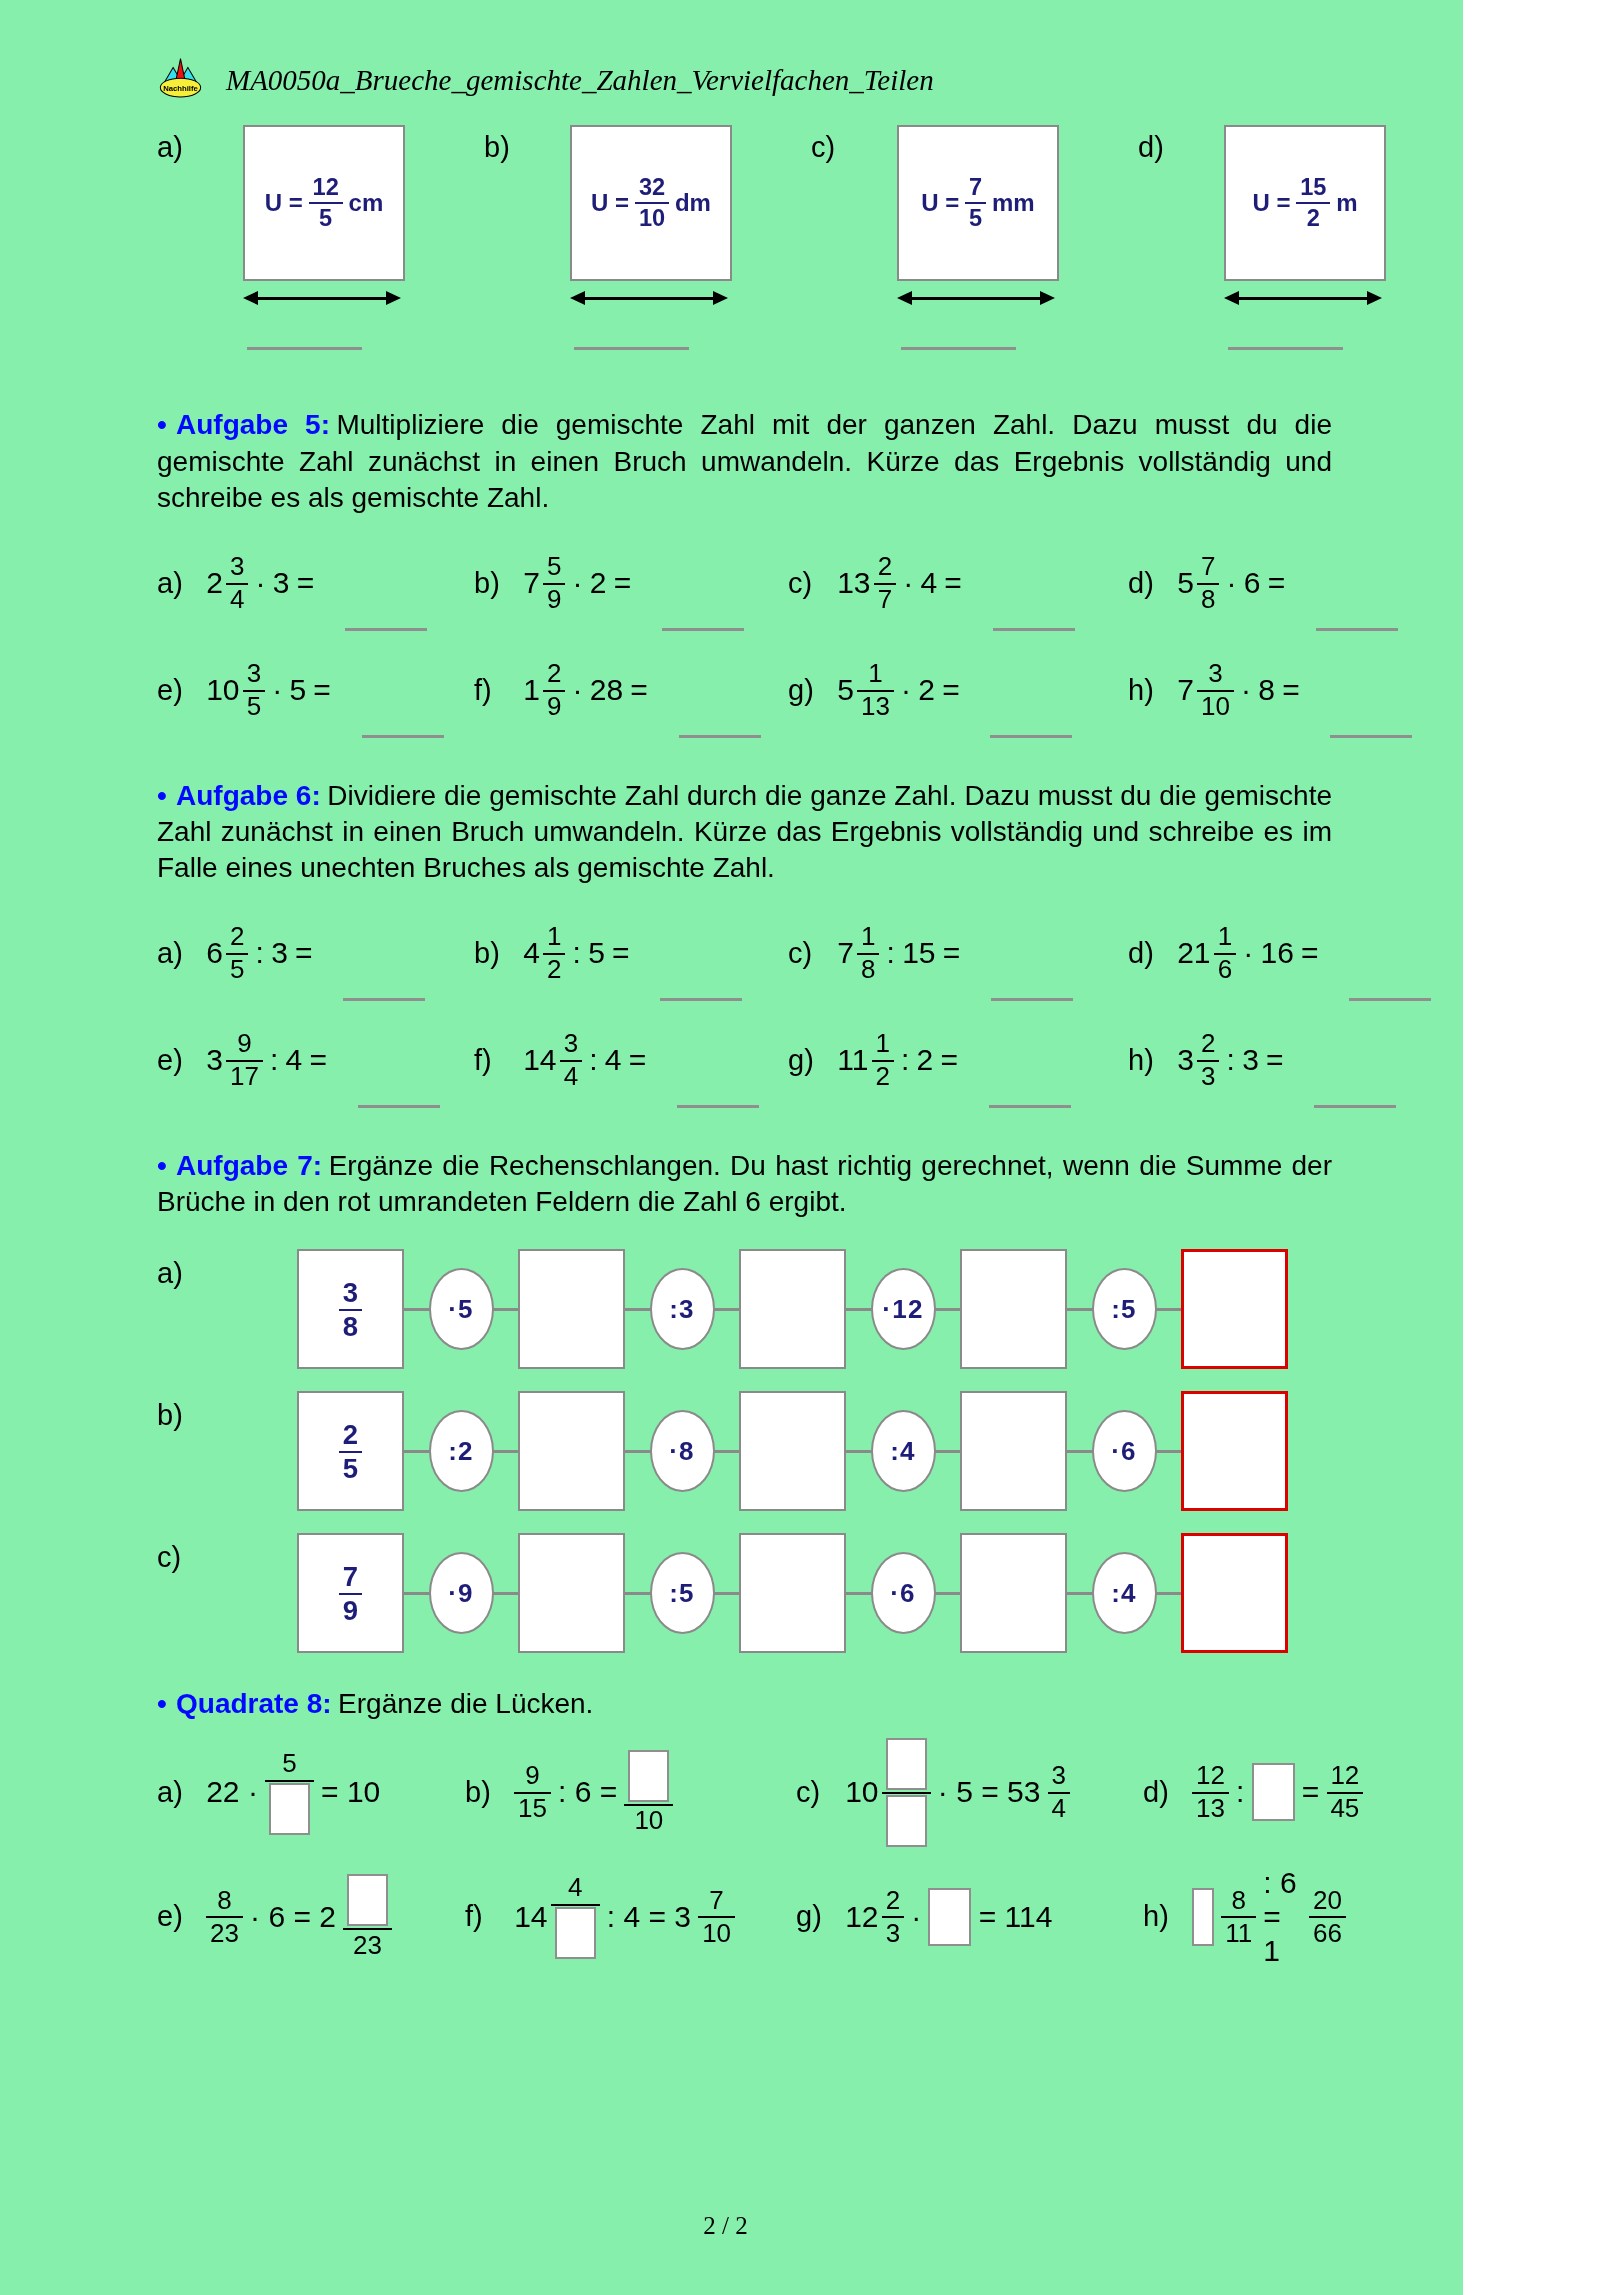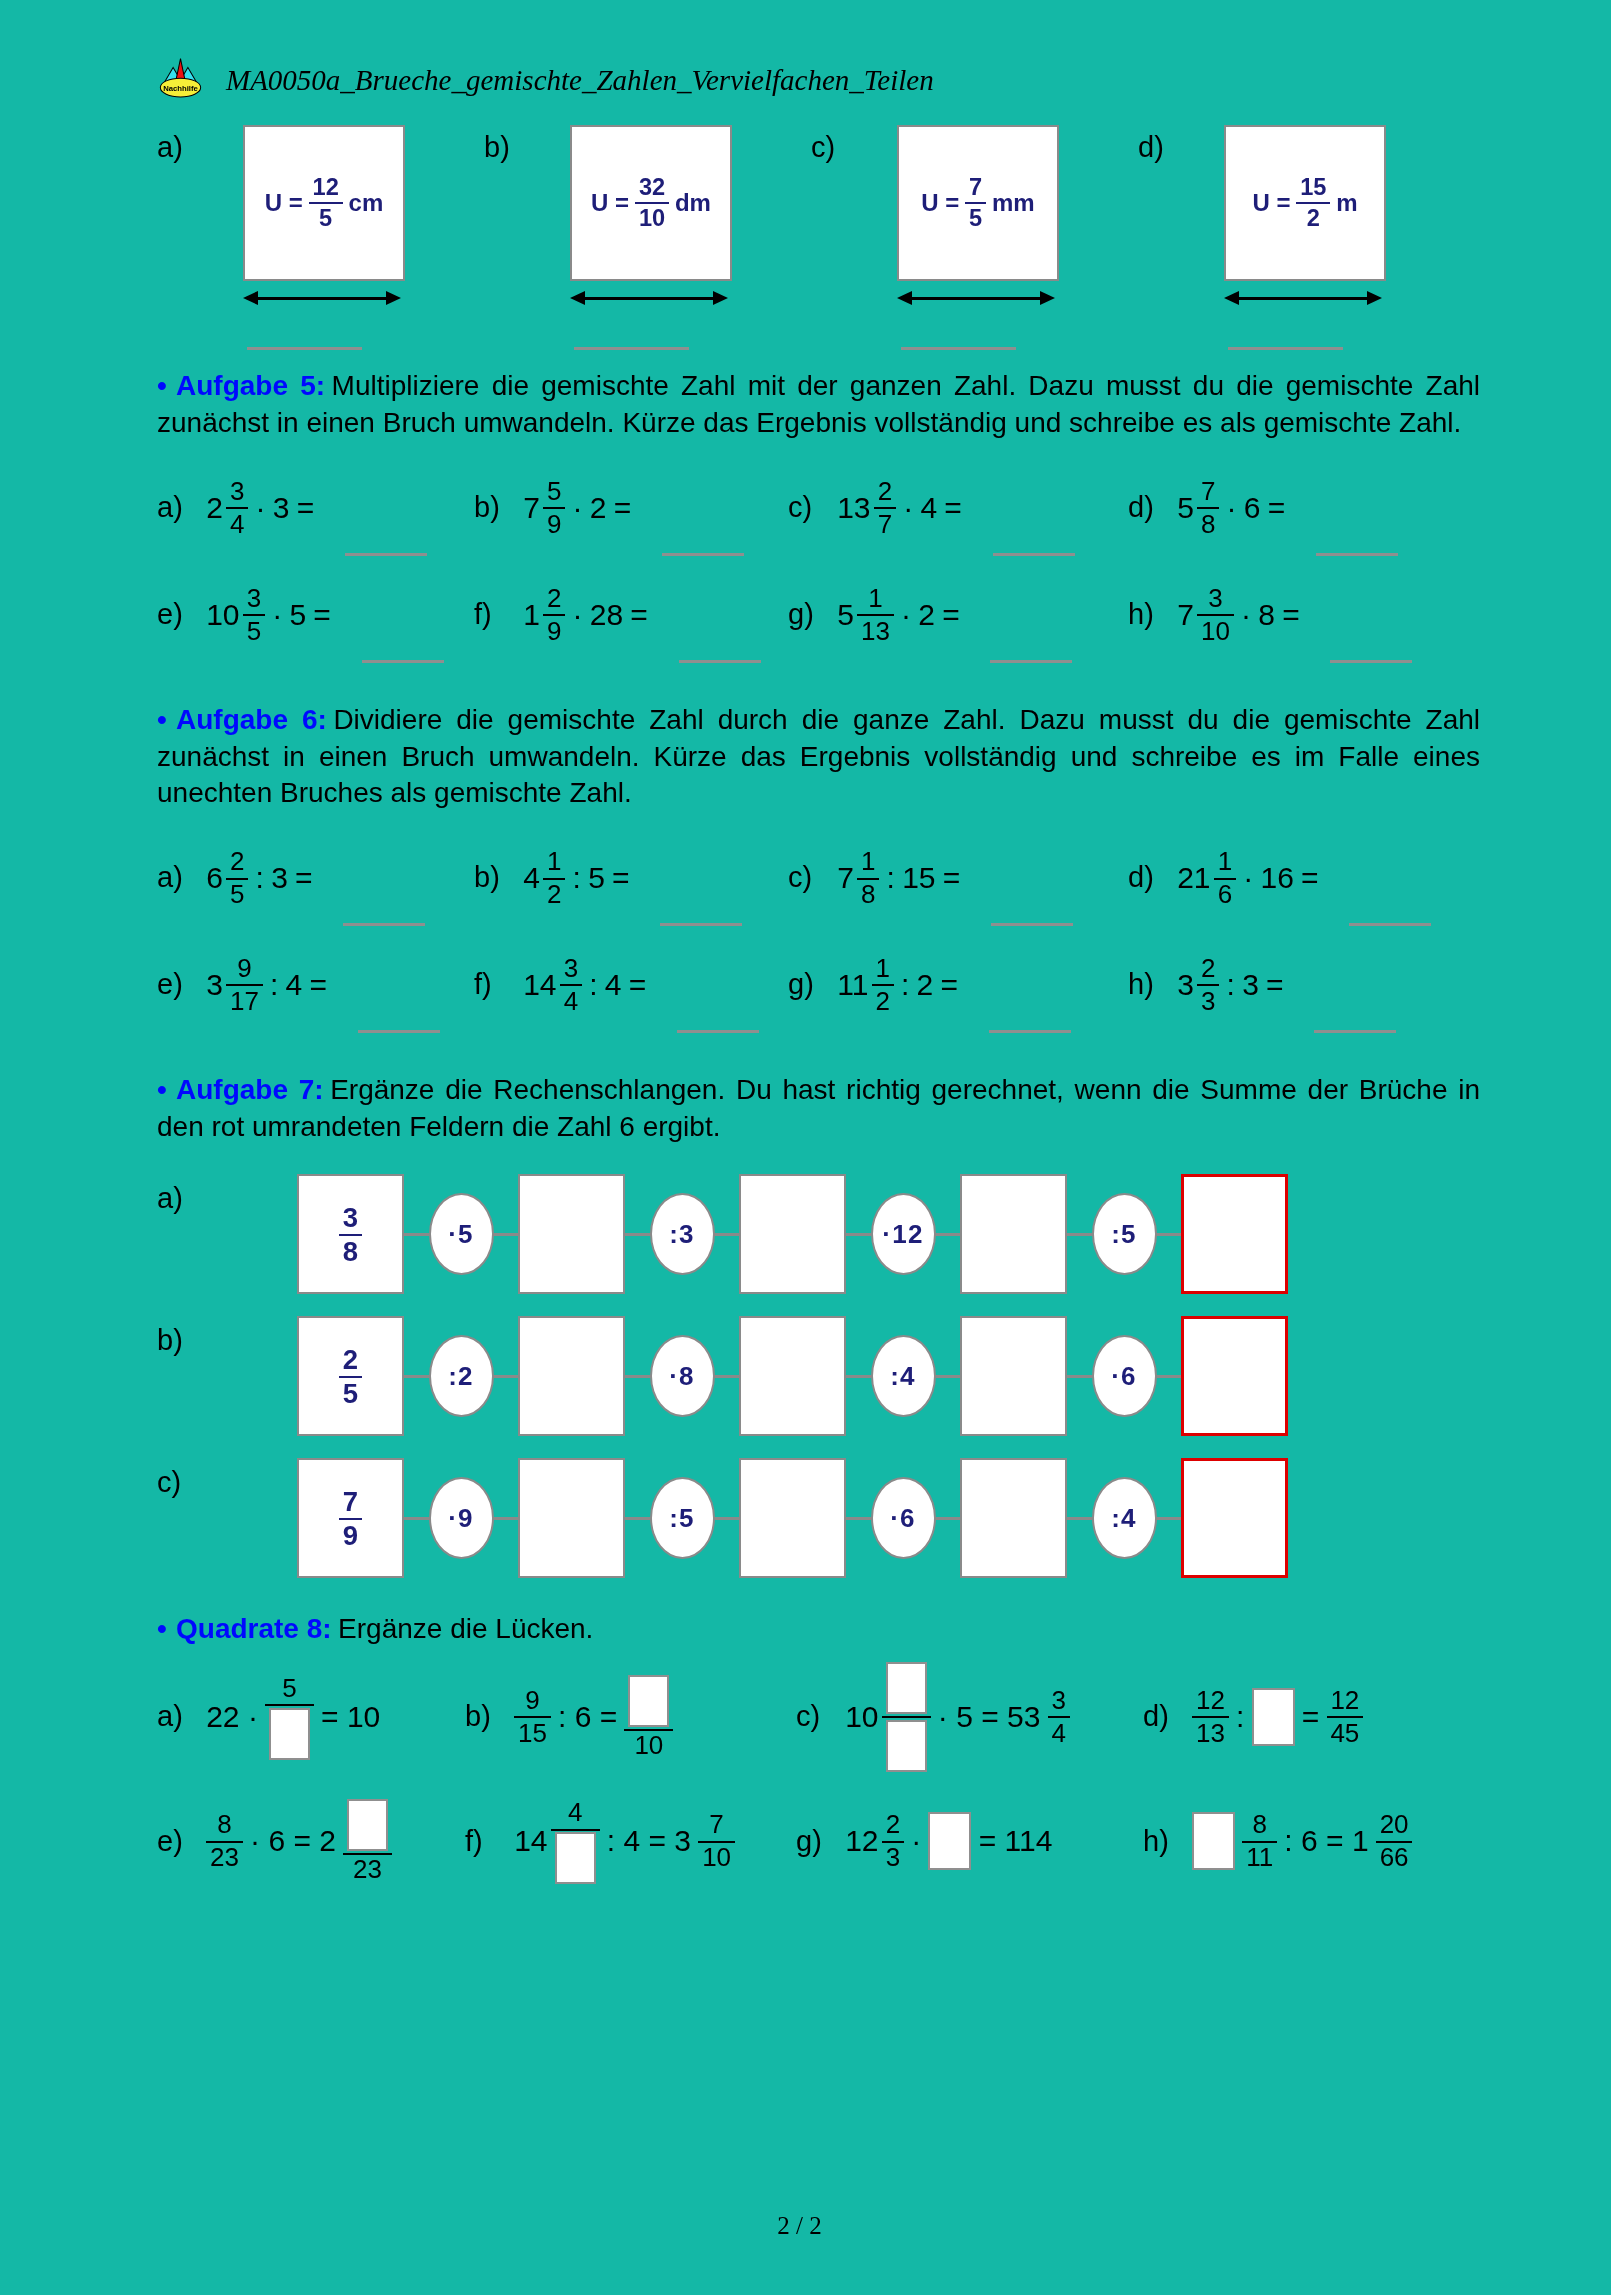--- a/index.html
+++ b/index.html
@@ -1,29 +1,29 @@
 <!DOCTYPE html>
 <html lang="de" style="font-size:10.5px"><head>
 <meta charset="utf-8">
 <style>
   html,body { margin:0; padding:0; }
   body { font-family:"Liberation Sans", sans-serif; color:#000; }
-  .page { width:1611px; height:2295px; background:#14b8a6; position:relative; overflow:hidden; }
+  .page { width:1463px; height:2295px; background:#86efac; position:relative; overflow:hidden; }
   .content { padding-left:157px; padding-right:131px; }
 
   
   .header { display:flex; align-items:center; gap:22px; padding-top:56px; }
   .doc-title { font-family:"Liberation Serif", serif; font-style:italic; font-size:29px; color:#000; }
 
   
   .task-head { margin:0; text-align:justify; font-size:28px; line-height:1.30; }
   .bullet { color:#0008ff; font-weight:bold; margin-right:9.2px; }
   .task-label { color:#0008ff; font-weight:bold; margin-right:6.5px; }
   .sec-t4h { margin-top:48px; }
-  .sec-t5h { margin-top:18px; }
+  .sec-t5h { margin-top:57px; }
   .sec-t6h { margin-top:38px; }
   .sec-t7h { margin-top:38px; }
   .sec-t8h { margin-top:33px; }
 
   
   .frac { display:inline-flex; flex-direction:column; align-items:stretch; font-size:26px; line-height:1.06; vertical-align:middle; }
   .frac .num { border-bottom:2.6px solid currentColor; padding:0.7px 3.9px 2px 3.9px; display:flex; justify-content:center; align-items:flex-end; }
   .frac .den { padding:1.3px 3.9px 0 3.9px; display:flex; justify-content:center; align-items:flex-start; }
   .mixed { display:inline-flex; align-items:center; gap:3.3px; }
   .navy { color:#1e1e78; }

